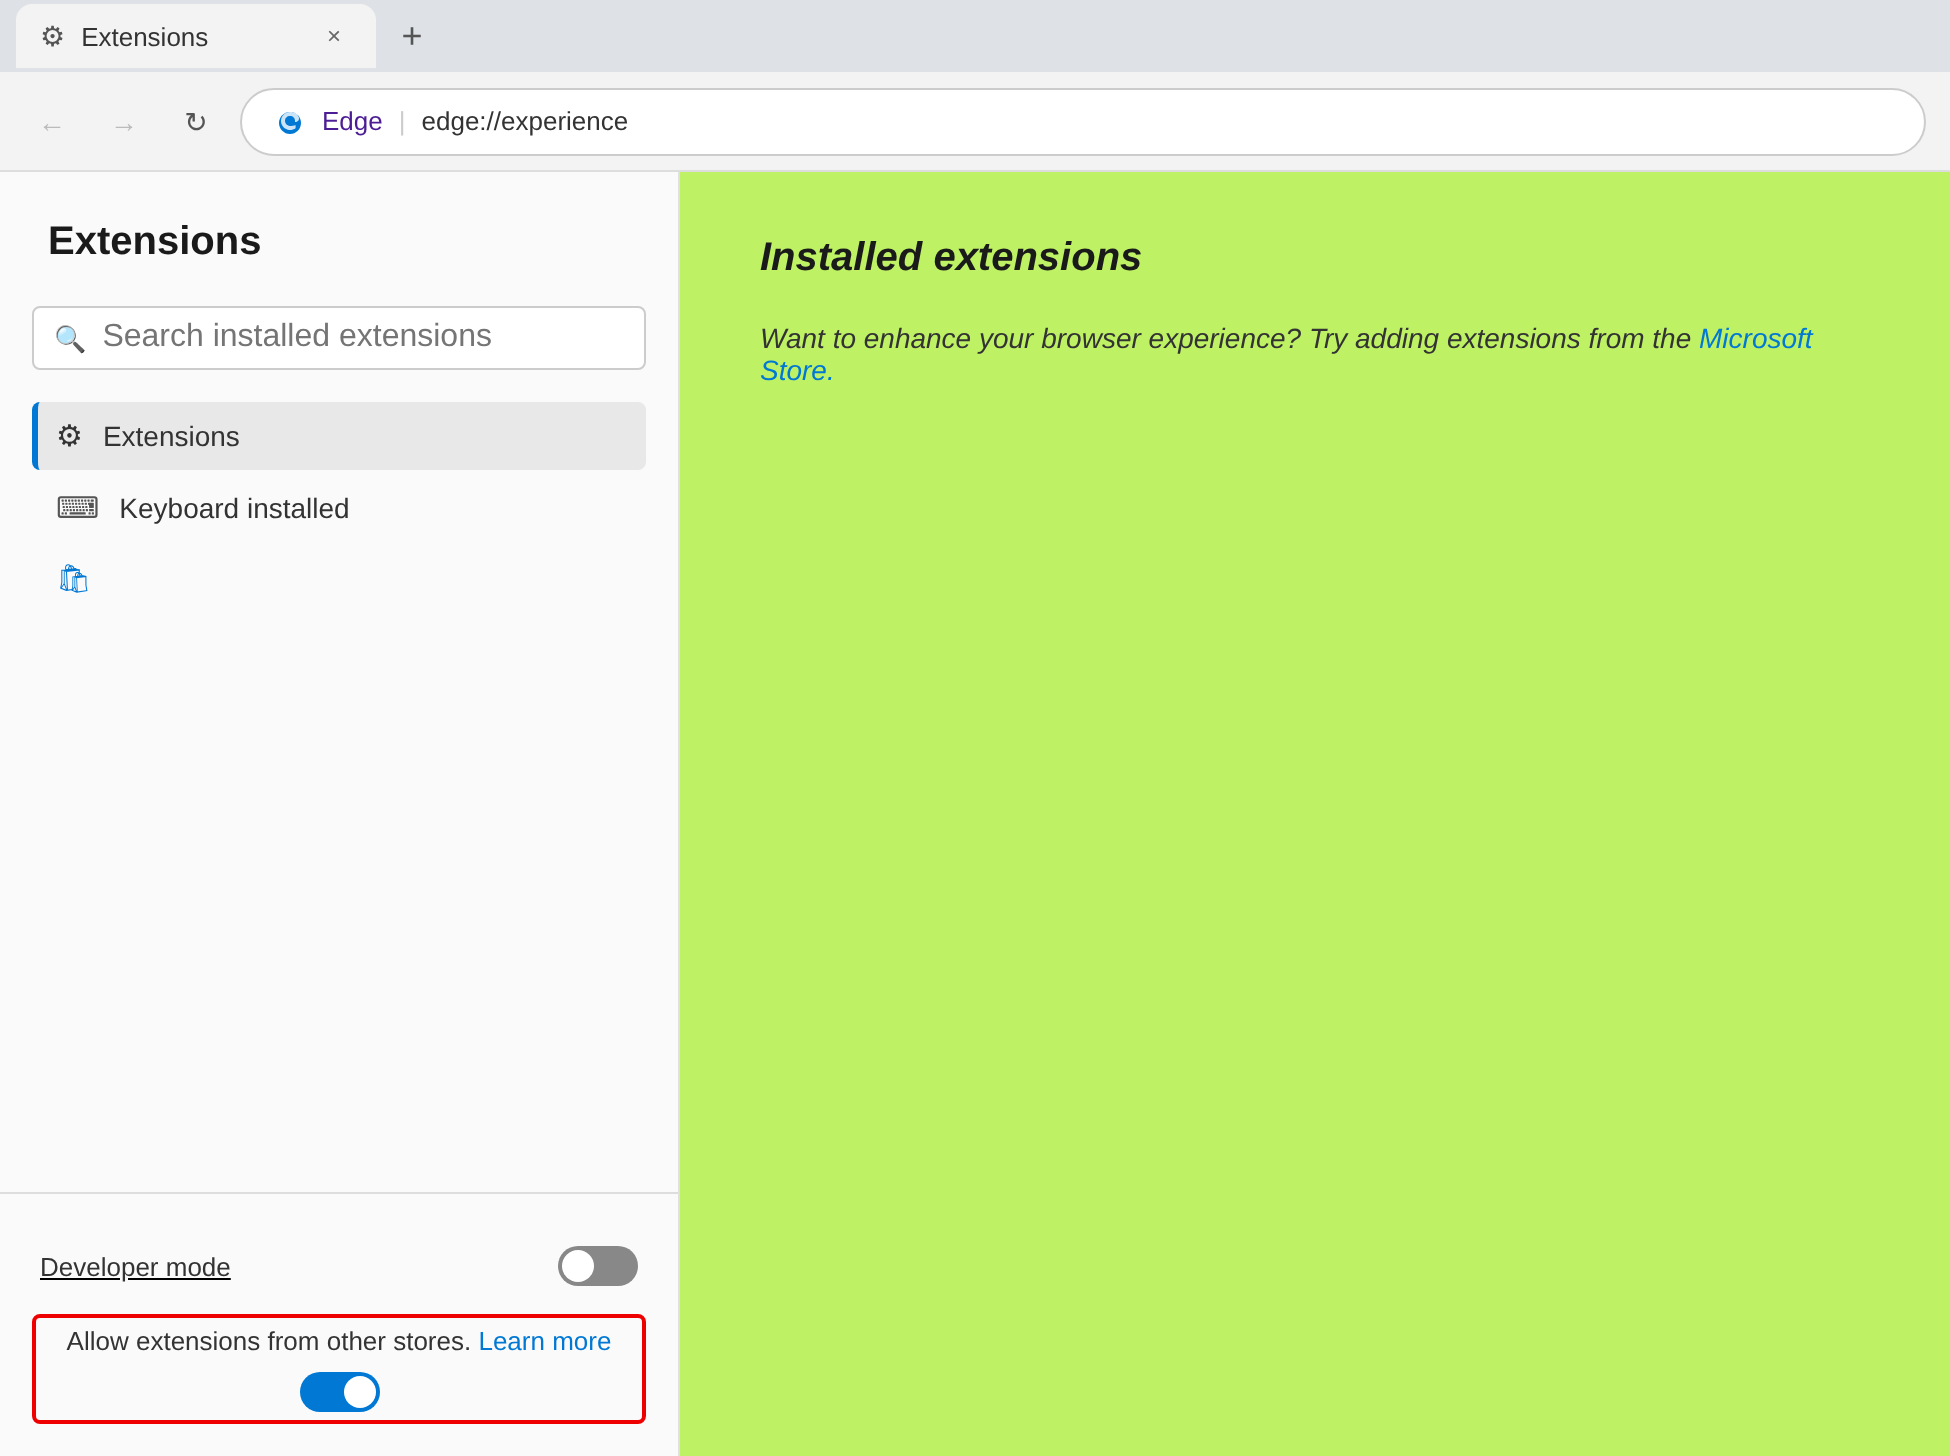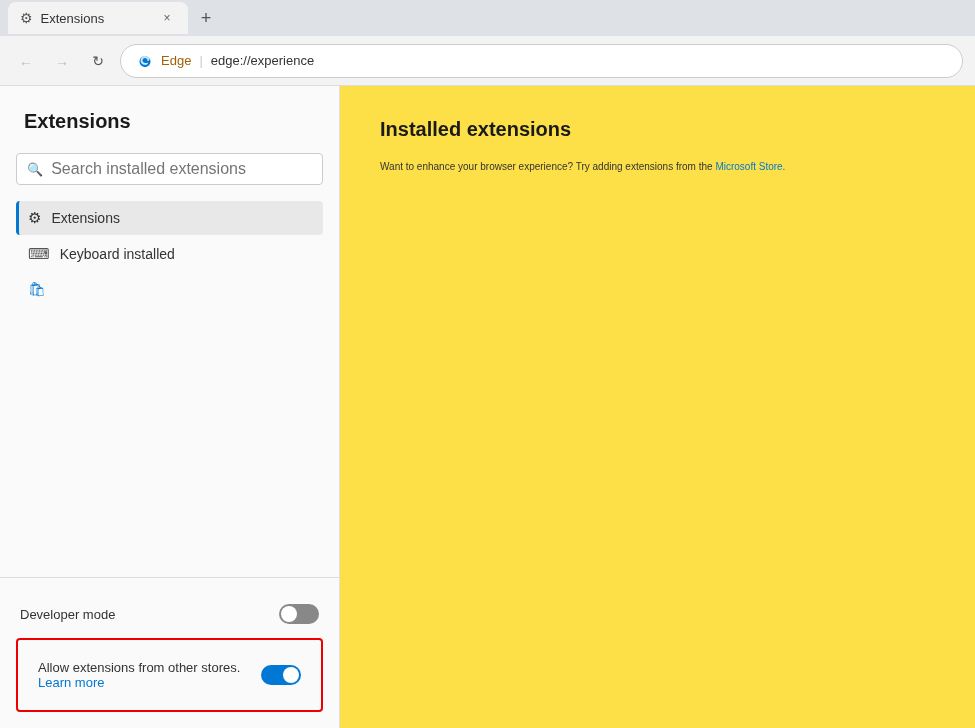--- a/index.html
+++ b/index.html
@@ -83,21 +83,21 @@
       gap: 8px;
     }
     .edge-logo {
       width: 16px;
       height: 16px;
       display: flex;
       align-items: center;
       justify-content: center;
     }
     .edge-logo svg { width: 16px; height: 16px; }
-    .address-brand { font-size: 13px; color: #a16207; font-weight: 500; }
+    .address-brand { font-size: 13px; color: #4c1d95; font-weight: 500; }
     .address-divider { color: #ccc; font-size: 13px; }
     .address-url { font-size: 13px; color: #333; }
 
     
     .browser-content {
       display: flex;
       height: calc(728px - 86px);
       background: white;
     }
 
@@ -178,20 +178,21 @@
       left: 0;
       right: 0;
       padding: 16px;
       border-top: 1px solid #ddd;
     }
     .developer-mode-row {
       display: flex;
       align-items: center;
       justify-content: space-between;
       padding: 10px 4px;
+      text-decoration: underline;
     }
     .developer-mode-label { font-size: 13px; color: #333; }
     .toggle {
       width: 40px;
       height: 20px;
       border-radius: 10px;
       background: #888;
       position: relative;
       cursor: pointer;
       flex-shrink: 0;
@@ -210,44 +211,46 @@
     .toggle.on {
       background: #0078d4;
     }
     .toggle.on::after {
       left: 22px;
     }
 
     .allow-ext-row {
       border: 2px solid #e00;
       border-radius: 4px;
-      padding: 20px;
+      padding: 4px;
       display: flex;
       align-items: center;
       justify-content: flex-start;
       gap: 8px;
       margin-top: 4px;
+      flex-direction: column;
     }
     .allow-ext-text { font-size: 13px; color: #333; flex: 1; }
     .allow-ext-text a { color: #0078d4; text-decoration: none; cursor: pointer; }
 
     
     .main-content {
       flex: 1;
       padding: 32px 40px;
-      background: #fde047;
+      background: #bef264;
+      font-style: italic;
     }
     .content-title {
       font-size: 20px;
       font-weight: 600;
       color: #1a1a1a;
       margin-bottom: 20px;
     }
     .content-desc {
-      font-size: 10px;
+      font-size: 14px;
       color: #333;
     }
     .content-desc a {
       color: #0078d4;
       text-decoration: none;
     }
 
     
     ::-webkit-scrollbar { width: 6px; }
     ::-webkit-scrollbar-thumb { background: #ccc; border-radius: 3px; }

